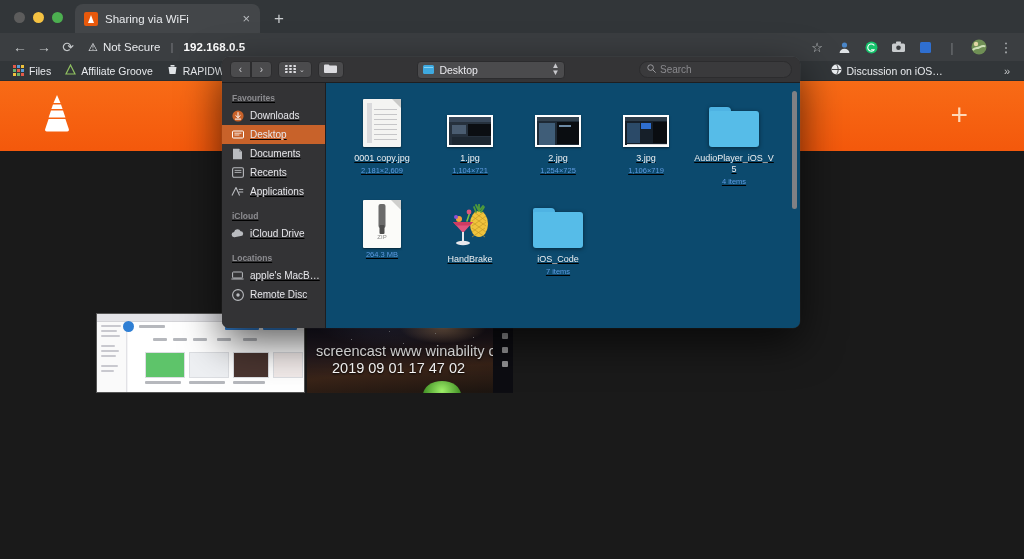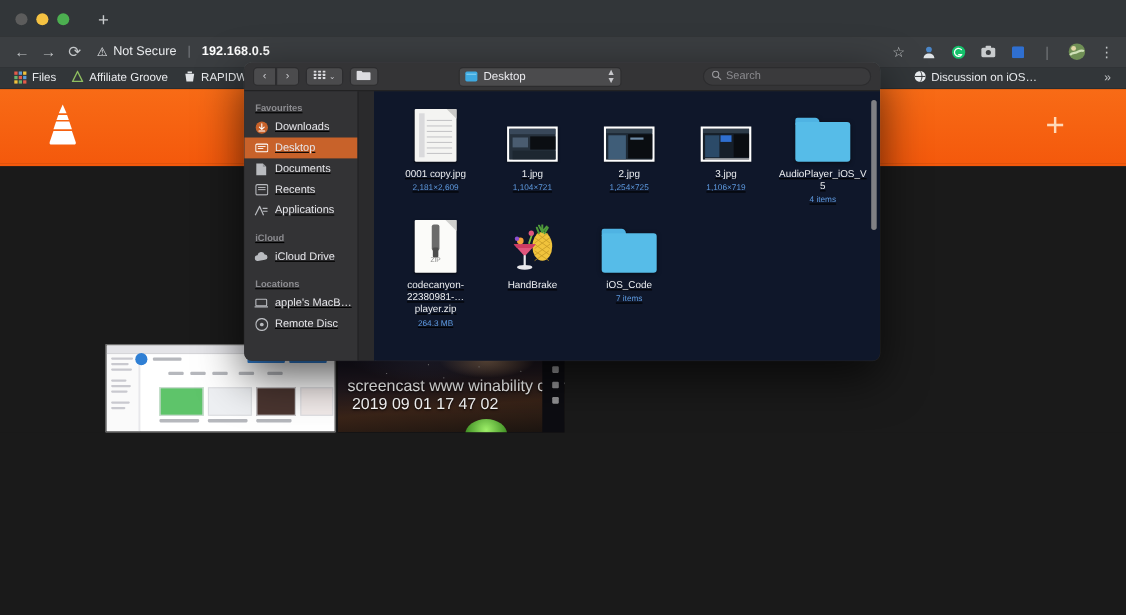--- a/index.html
+++ b/index.html
@@ -120,21 +120,21 @@
   .mini-card { position: absolute; top: 38px; height: 26px; background: #eef0f3; border: 1px solid #dcdee2; }
   .mini-card.c3 { background: #4a3530; }
   .mini-txt { position: absolute; height: 3px; background: #b6b8bd; border-radius: 1px; }
 
   .sky { position: absolute; inset: 0; background:
     radial-gradient(ellipse 70px 26px at 66% 18%, rgba(255,196,140,.58), transparent 62%),
     radial-gradient(ellipse 110px 40px at 40% 8%, rgba(120,130,190,.30), transparent 70%),
     linear-gradient(175deg, #141426 0%, #231a20 42%, #3a2418 68%, #1a1410 100%); }
   .star { position: absolute; width: 1px; height: 1px; background: #fff; border-radius: 50%; opacity: .75; }
   .wm1 { position: absolute; left: 9px; top: 30px; color: #fff; font-size: 14.5px; white-space: nowrap; text-shadow: 0 1px 2px rgba(0,0,0,.9); }
-  .wm2 { position: absolute; left: 13px; top: 47px; color: #fff; font-size: 14.5px; white-space: nowrap; text-shadow: 0 1px 2px rgba(0,0,0,.9); }
+  .wm2 { position: absolute; left: 25px; top: 47px; color: #fff; font-size: 14.5px; white-space: nowrap; text-shadow: 0 1px 2px rgba(0,0,0,.9); }
   .green-orb { position: absolute; right: 52px; bottom: -16px; width: 38px; height: 28px; border-radius: 50%; background: radial-gradient(circle at 50% 35%, #9ff06a, #3d8c22 75%); }
   .thumb-strip { position: absolute; right: 0; top: 0; bottom: 0; width: 20px; background: #0d0d12; }
   .tiny-ico { position: absolute; right: 5px; width: 6px; height: 6px; background: #cfcfcf; border-radius: 1px; opacity: .7; }
 
   
   .dialog {
     position: absolute; left: 222px; top: 57px; width: 578px; height: 271px;
     background: #2a2a2c; border-radius: 7px;
     box-shadow: 0 14px 42px rgba(0,0,0,.66), 0 0 0 .5px rgba(255,255,255,.09);
     overflow: hidden; display: flex; flex-direction: column;
@@ -177,23 +177,22 @@
   }
   .side-head { color: #8c8c90; font-size: 8.5px; font-weight: bold; padding: 4px 10px 3px; }
   .side-item {
     display: flex; align-items: center; gap: 6px; padding: 2px 9px;
     color: #e6e6ea; font-size: 10px; height: 19px; white-space: nowrap;
   }
   .side-item.sel { background: #c8622a; border-radius: 0; }
   .side-ico { width: 13px; flex: 0 0 auto; display: flex; align-items: center; justify-content: center; font-size: 10px; }
 
   .dlg-files {
-    flex: 1 1 auto; background: #0f172a; position: relative; overflow: hidden;
+    flex: 1 1 auto; background: #0c4a6e; position: relative; overflow: hidden;
     padding: 8px 0 0 0;
-    margin-left: 14px;
   }
   .grid { display: flex; flex-wrap: wrap; padding-left: 12px; }
   .gitem { width: 88px; padding: 4px 2px 6px; text-align: center; }
   .gicon { height: 52px; display: flex; align-items: flex-end; justify-content: center; }
   .gname { color: #eceef0; font-size: 9px; line-height: 11px; margin-top: 6px; word-break: break-word; }
   .gname.sel { background: #1d5fd6; color: #fff; border-radius: 2px; display: inline-block; padding: 0 2px; }
   .gmeta { color: #5e9ae0; font-size: 7.5px; margin-top: 2px; }
   .gmeta.sel { color: #7fb0ea; }
 
   .pagefile { width: 38px; height: 48px; background: #f4f4f2; border-radius: 1px; position: relative; box-shadow: 0 1px 2px rgba(0,0,0,.5); }
@@ -236,20 +235,29 @@
 </head>
 <body>
 
 <div class="screen">
 
   <div class="tabstrip">
     <div class="traffic">
       <div class="dot red"></div>
       <div class="dot yellow"></div>
       <div class="dot green"></div>
+    </div>
+    <div class="tab">
+      <div class="tab-favicon">
+        <svg width="10" height="10" viewBox="0 0 10 10">
+            <polygon points="5,1 8,9 2,9" fill="#fff"></polygon>
+          </svg>
+      </div>
+      <div class="tab-title">Sharing via WiFi</div>
+      <div class="tab-close">×</div>
     </div>
     <div class="newtab">+</div>
   </div>
 
   <div class="toolbar">
     <div class="navbtn">←</div>
     <div class="navbtn">→</div>
     <div class="navbtn">⟳</div>
     <div class="omnibox">
       <div class="not-secure">
@@ -633,21 +641,20 @@
 
           <div class="gitem">
             <div class="gicon">
               <div class="zipfile">
                 <span class="fold"></span>
                 <span class="zip-tab"></span>
                 <span class="zip-pull"></span>
                 <span class="zip-label">ZIP</span>
               </div>
             </div>
-            <div class="gname">codecanyon-22380981-…player.zip</div>
             <div class="gmeta">264.3 MB</div>
           </div>
 
 
           <div class="gitem">
             <div class="gicon">
               <div class="appicon">
                 <svg width="46" height="44" viewBox="0 0 46 44">
                   <ellipse cx="32" cy="20" rx="9" ry="13" fill="#f0c33c"></ellipse>
                   <path d="M32 7 l-3 -6 M32 7 l4 -5 M32 7 l0 -7" stroke="#4f9b3a" stroke-width="1.8" stroke-linecap="round"></path>

